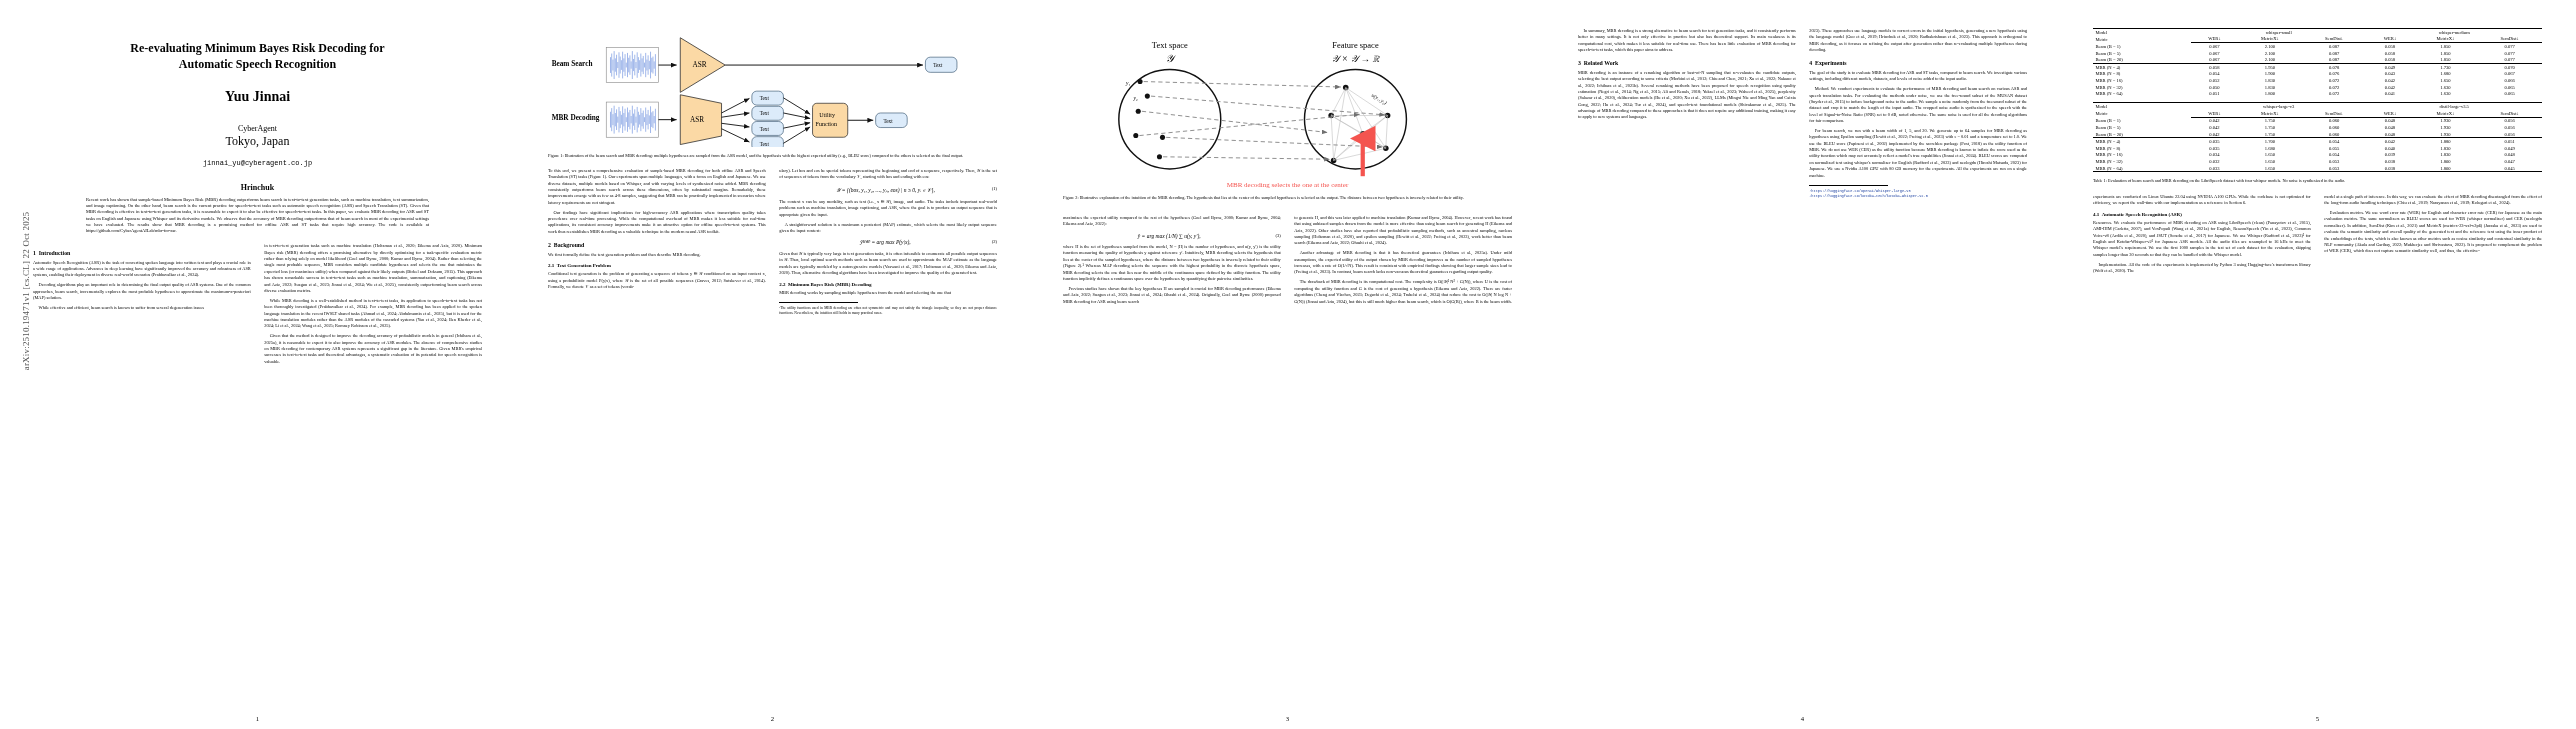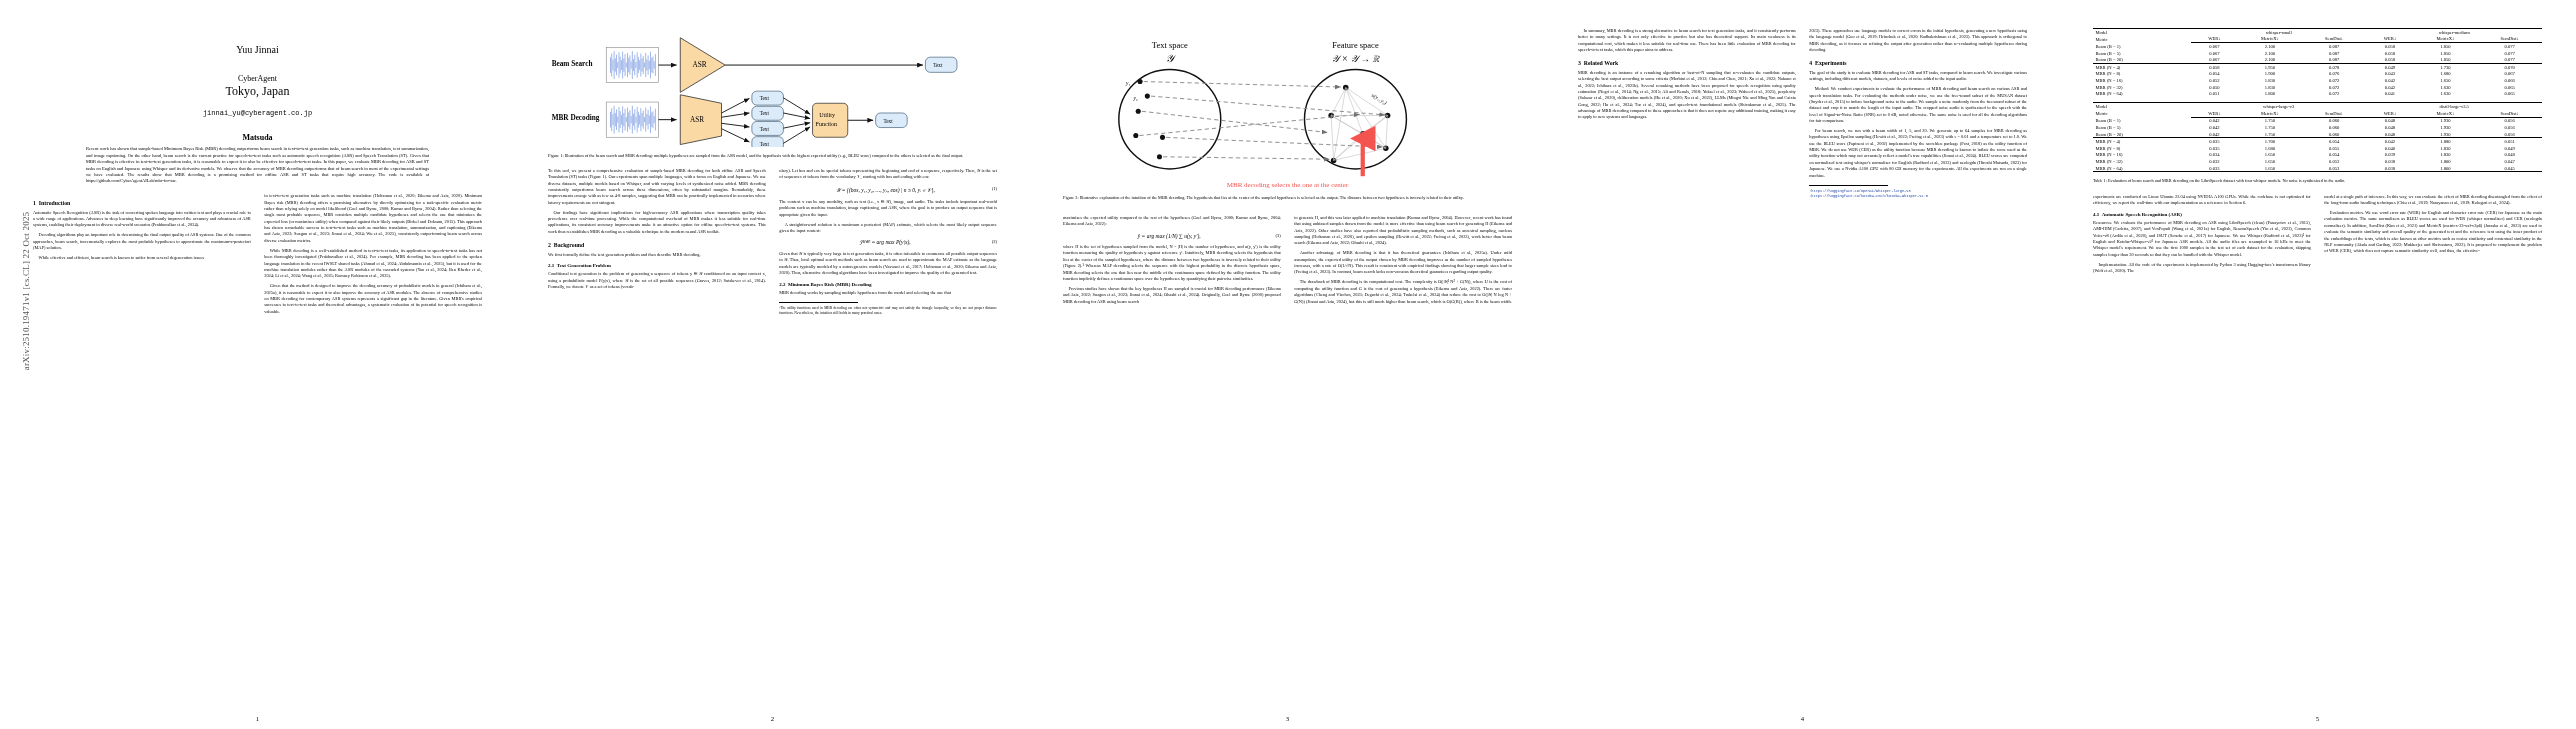--- a/index.html
+++ b/index.html
@@ -36,21 +36,21 @@
     text-align:center;
   }
   .title {
     text-align:center;
     font-weight:bold;
     font-size:12px;
     line-height:1.32;
     margin:13.4px 24px 0 24px;
   }
   .authors { text-align:center; margin-top:16px; }
-  .author-name { font-weight:normal; font-size:10px; }
+  .author-name { font-weight:bold; font-size:14px; }
   .author-aff { font-size:8px; margin-top:19px; }
   .author-loc { font-size:12px; margin-top:0.6px; }
   .author-mail { font-family:"Liberation Mono", monospace; font-size:7px; margin-top:10px; }
 
   .abs-head {
     text-align:center; font-weight:bold; font-size:8px;
     margin:16px 0 4.9px 0;
   }
   .abstract {
     margin:0 53px;
@@ -118,29 +118,33 @@
   .urlmono { font-family:"Liberation Mono", monospace; font-size:3.6px; color:#1a3fa0; word-break:break-all; }
 </style>
 </head>
 <body>
 
 <div class="spread">
 
   <div class="page">
     <div class="arxiv-stamp">arXiv:2510.19471v1  [cs.CL]  22 Oct 2025</div>
 
+    <div class="title">
+      <div>Re-evaluating Minimum Bayes Risk Decoding for</div>
+      <div>Automatic Speech Recognition</div>
+    </div>
 
     <div class="authors">
       <div class="author-name">Yuu Jinnai</div>
       <div class="author-aff">CyberAgent</div>
       <div class="author-loc">Tokyo, Japan</div>
       <div class="author-mail">jinnai_yu@cyberagent.co.jp</div>
     </div>
 
-    <div class="abs-head">Matsuda</div>
+    <div class="abs-head">Hrinchuk</div>
     <div class="abstract">Recent work has shown that sample-based Minimum Bayes Risk (MBR) decoding outperforms beam search in text-to-text generation tasks, such as machine translation, text summarization, and image captioning. On the other hand, beam search is the current practice for speech-to-text tasks such as automatic speech recognition (ASR) and Speech Translation (ST). Given that MBR decoding is effective in text-to-text generation tasks, it is reasonable to expect it to also be effective for speech-to-text tasks. In this paper, we evaluate MBR decoding for ASR and ST tasks on English and Japanese using Whisper and its derivative models. We observe that the accuracy of MBR decoding outperforms that of beam search in most of the experimental settings we have evaluated. The results show that MBR decoding is a promising method for offline ASR and ST tasks that require high accuracy. The code is available at https://github.com/CyberAgentAILab/mbr-for-asr.</div>
 
     <div class="cols">
       <div class="col">
         <div class="sec-head">
           <span>1</span>&nbsp;&nbsp;<span>Introduction</span>
         </div>
         <p class="body-txt">Automatic Speech Recognition (ASR) is the task of converting spoken language into written text and plays a crucial role in a wide range of applications. Advances in deep learning have significantly improved the accuracy and robustness of ASR systems, enabling their deployment in diverse real-world scenarios (Prabhavalkar et al., 2024).</p>
         <p class="body-txt ind">Decoding algorithms play an important role in determining the final output quality of ASR systems. One of the common approaches, beam search, incrementally explores the most probable hypotheses to approximate the maximum-a-posteriori (MAP) solution.</p>
         <p class="body-txt ind">While effective and efficient, beam search is known to suffer from several degeneration issues</p>

